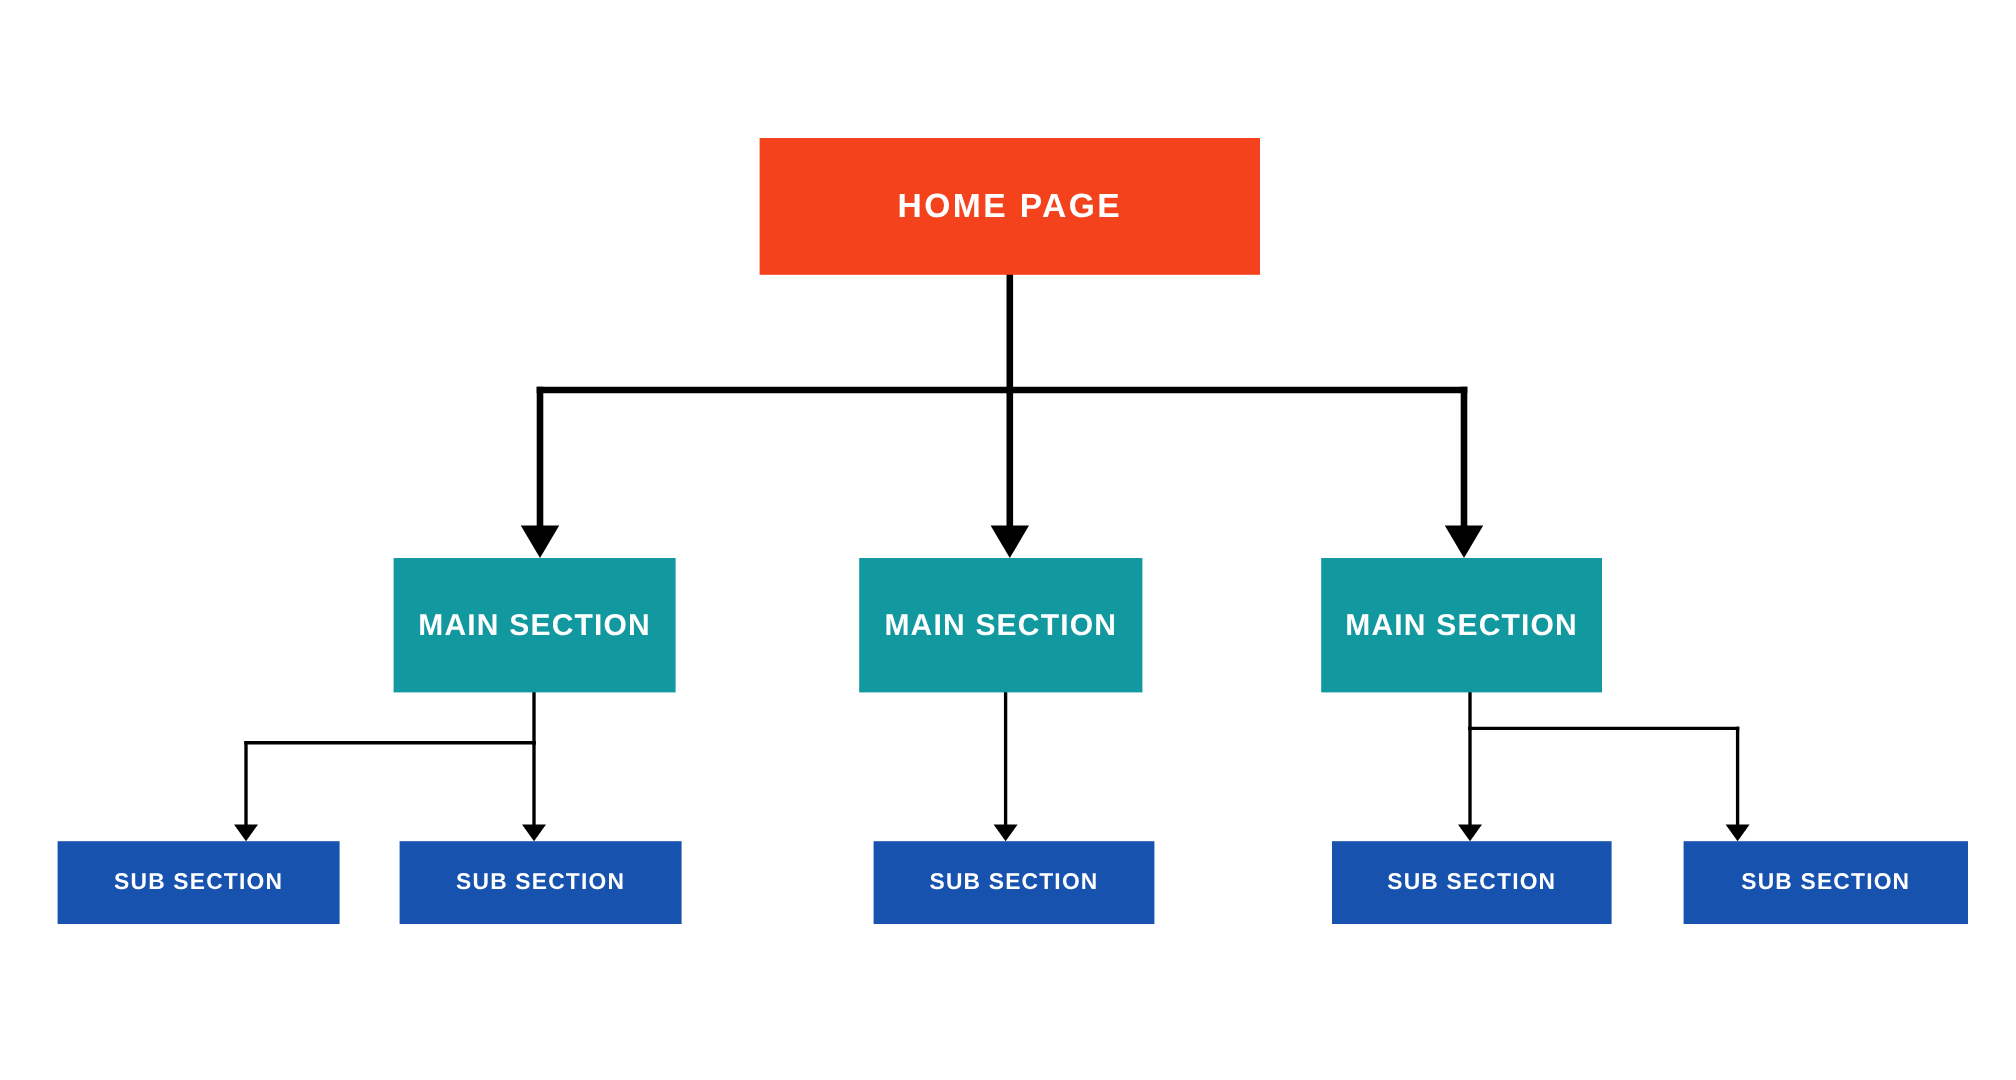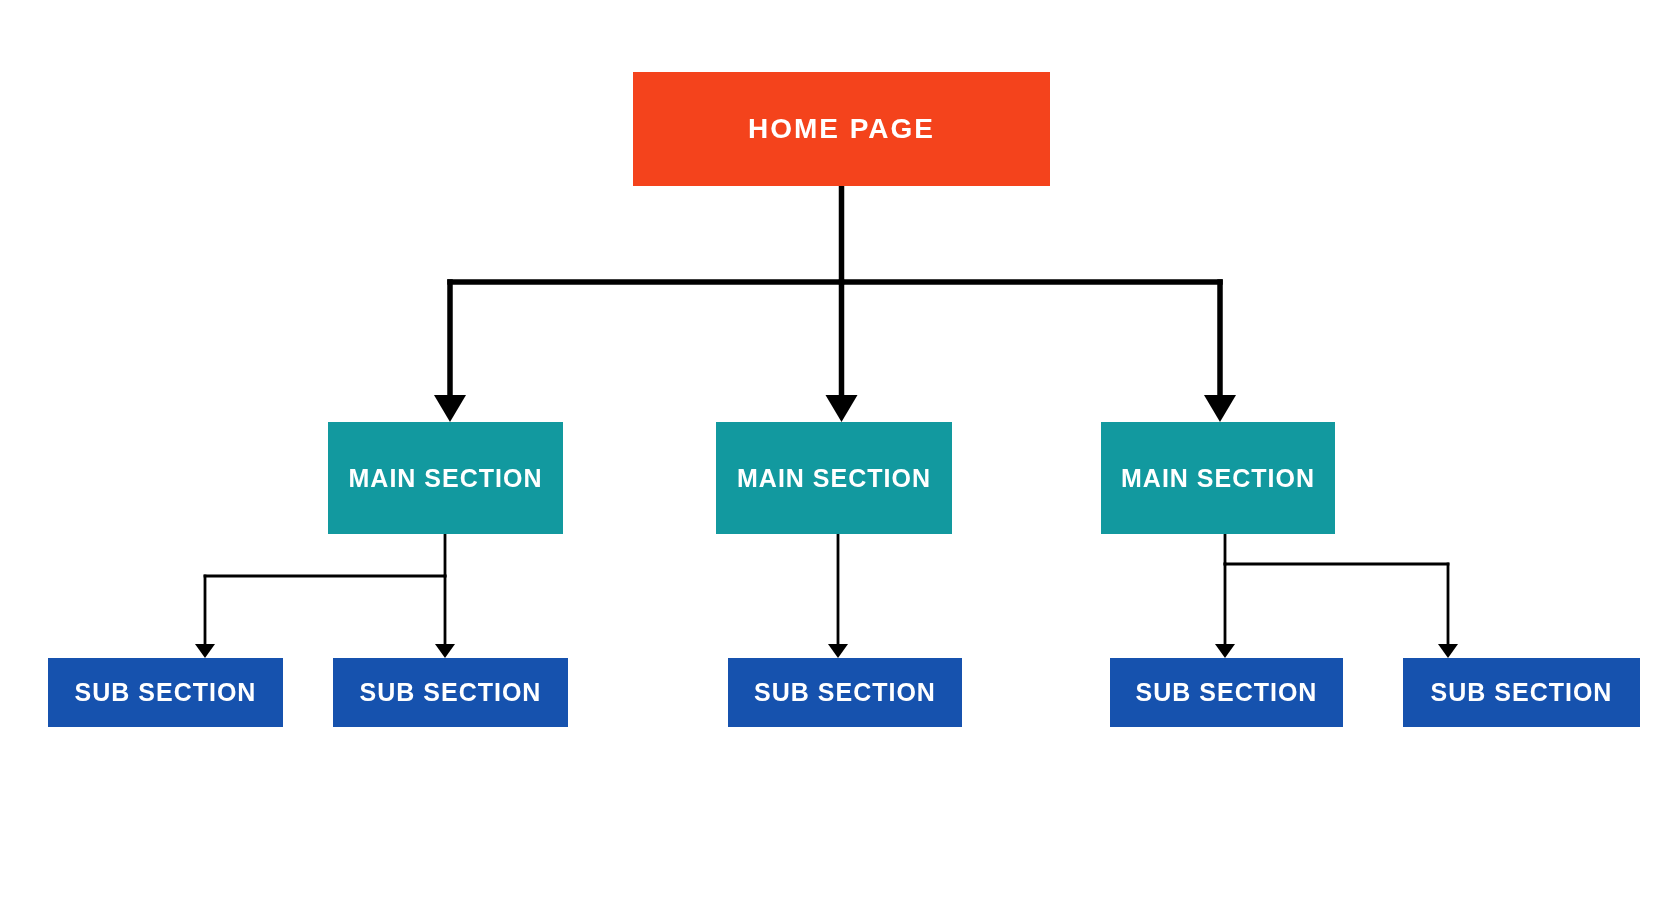--- a/index.html
+++ b/index.html
@@ -14,20 +14,21 @@
   html, body {
     width: 1680px; height: 900px;
     background: var(--color-background);
     font-family: "Liberation Sans", "DejaVu Sans", sans-serif;
     overflow: hidden;
   }
   .canvas {
     position: relative;
     width: 1680px; height: 792px;
     background: var(--color-background);
+    margin-top: 43px;
   }
   .connector-svg {
     position: absolute; left: 0; top: 0;
     width: 1680px; height: 900px;
   }
   .connector-svg .line {
     stroke: var(--color-connector);
     fill: none;
     stroke-linecap: square;
   }
@@ -51,21 +52,21 @@
     background: var(--color-main);
     top: 422px; height: 112px;
     font-size: 25px; letter-spacing: 1px; text-align: right;
   }
   .node-main-1 { left: 328px;  width: 235px; }
   .node-main-2 { left: 716px;  width: 236px; }
   .node-main-3 { left: 1101px; width: 234px; }
   .node-sub {
     background: var(--color-sub);
     top: 658px; height: 69px;
-    font-size: 25px; letter-spacing: 1px;
+    font-size: 19px; letter-spacing: 1px;
   }
   .node-sub-1 { left: 48px;   width: 235px; }
   .node-sub-2 { left: 333px;  width: 235px; }
   .node-sub-3 { left: 728px;  width: 234px; }
   .node-sub-4 { left: 1110px; width: 233px; }
   .node-sub-5 { left: 1403px; width: 237px; }
   .node-label { pointer-events: none; }
 </style>
 </head>
 <body>

